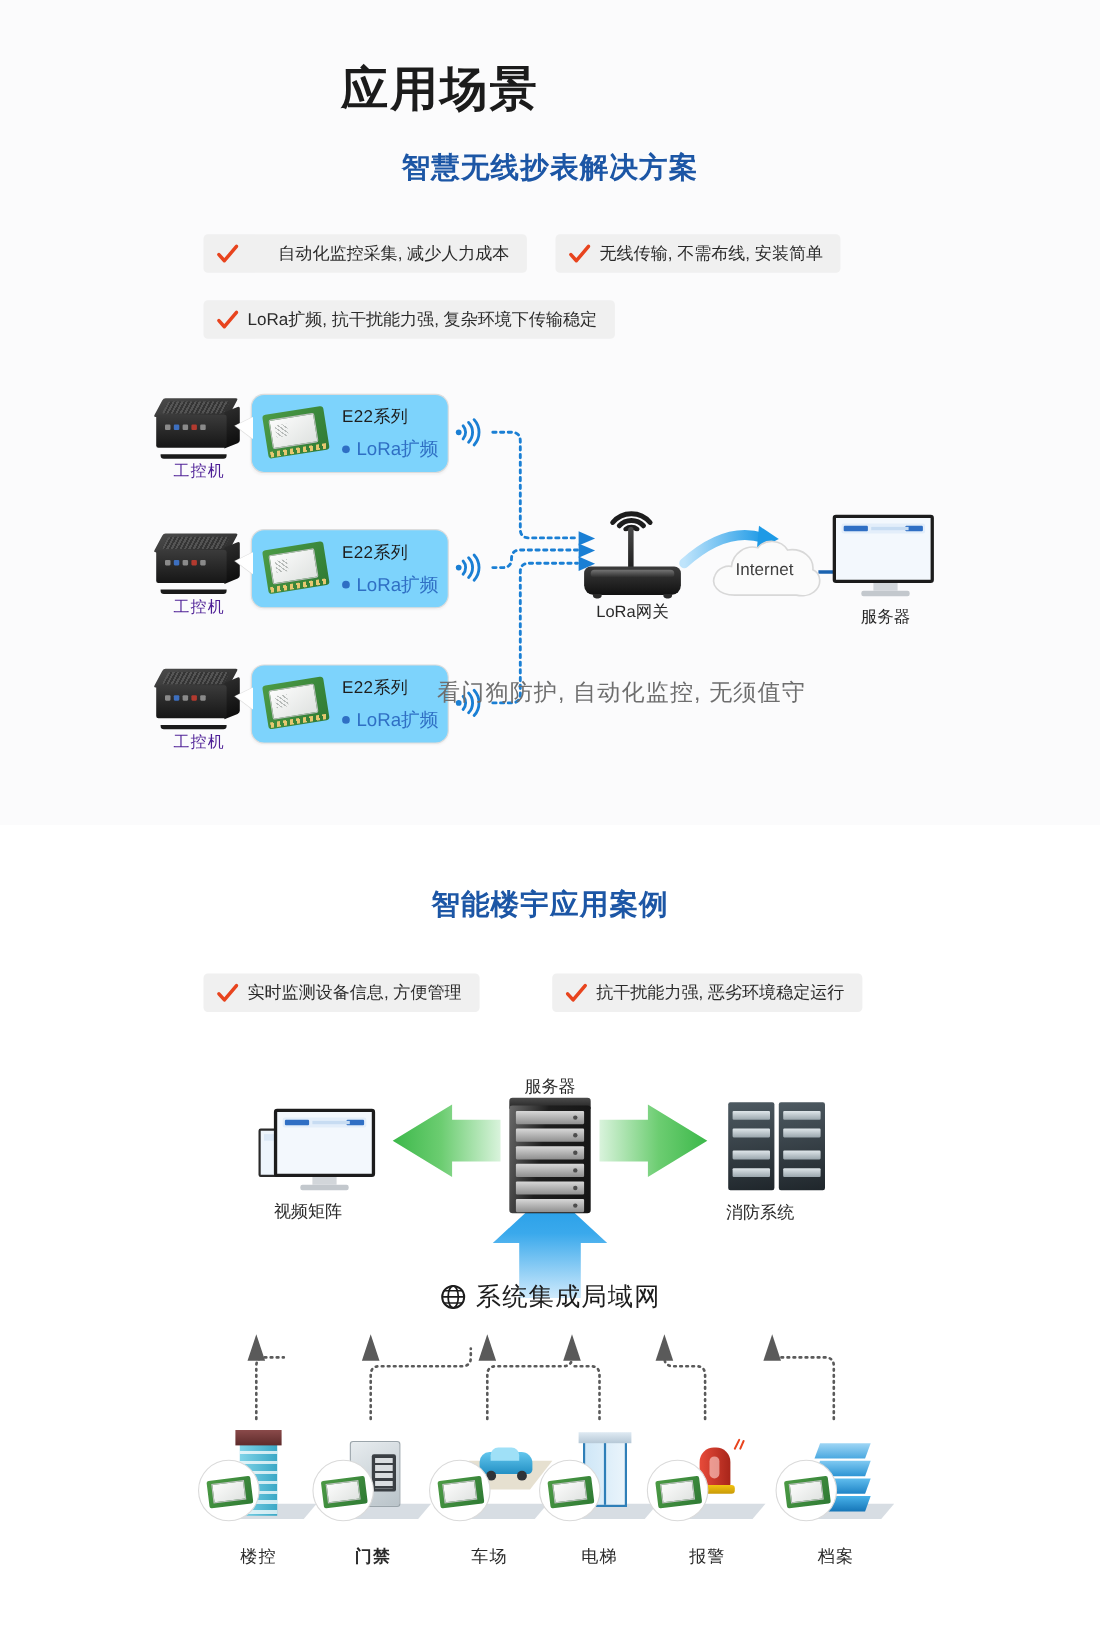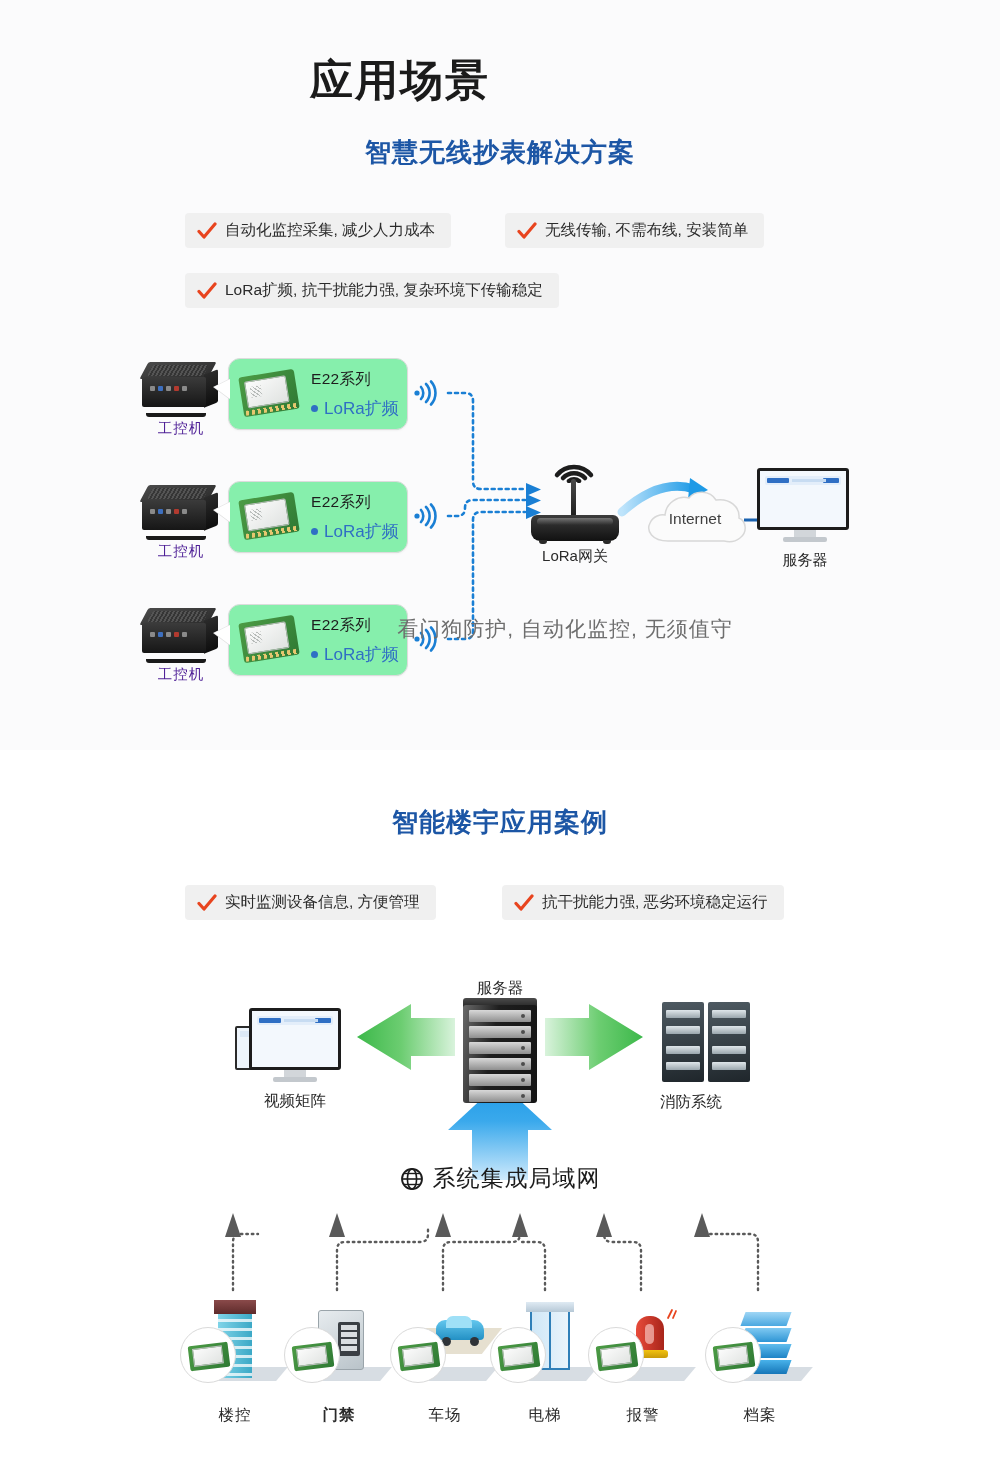--- a/index.html
+++ b/index.html
@@ -51,21 +51,21 @@
     font-size: 15.5px;
     color: #2b2b2b;
     white-space: nowrap;
   }
   .badge .check {
     display: inline-block; width: 20px; height: 20px;
     margin-right: 8px; position: relative; flex: 0 0 auto;
   }
   .badge .check svg { display: block; }
 
-  .b1 { left: 185px; top: 213px; }
+  .b1 { left: 185px; top: 213px; gap: 28px; }
   .b2 { left: 505px; top: 213px; }
   .b3 { left: 185px; top: 273px; }
   .b4 { left: 185px; top: 885px; }
   .b5 { left: 502px; top: 885px; }
 
   
   .pc-row { position: absolute; left: 0; width: 1000px; height: 100px; }
   .r1 { top: 360px; }
   .r2 { top: 483px; }
   .r3 { top: 606px; }
@@ -105,21 +105,21 @@
   .ipc .ports i.red { background:#b23a2f; }
   .ipc .foot {
     position:absolute; left:8px; bottom:-3px; width:60px; height:4px;
     background:#1a1a1a; border-radius:0 0 3px 3px;
   }
 
   
   .bubble {
     position: absolute; left: 228px; top: -2px;
     width: 180px; height: 72px;
-    background: #86efac;
+    background: #7dd3fc;
     border: 1px solid #dcdcdc;
     border-radius: 12px;
     box-shadow: 0 1px 2px rgba(0,0,0,.04);
   }
   .bubble .tail {
     position: absolute; left: -15px; top: 20px;
     width: 0; height: 0;
     border-top: 8px solid transparent;
     border-bottom: 12px solid transparent;
     border-right: 16px solid #ffffff;
@@ -232,21 +232,21 @@
     background: linear-gradient(180deg,#d8d8d8,#8f8f8f);
     border-radius:1px;
   }
   .rack .slot::after { content:""; position:absolute; right:6px; top:4px; width:4px; height:4px; background:#4d4d4d; border-radius:50%; }
   .rack-top {
     position:absolute; left:463px; top:998px; width:74px; height:10px;
     background: linear-gradient(180deg,#4b4b4b,#232323);
     border-radius: 3px 3px 0 0;
   }
 
-  .vm-wrap { position:absolute; left:249px; top:1008px; width:92px; text-align:center; }
+  .vm-wrap { position:absolute; left:249px; top:1008px; width:92px; text-align:left; }
   .vm-small {
     position:absolute; left:-14px; top:18px; width:30px; height:44px;
     border:2px solid #2a2a2a; border-radius:2px; background:#eef5fc;
   }
   .vm-small::before { content:""; position:absolute; left:3px; top:3px; right:3px; height:6px; background:#dce9f7;}
   .vm-label { font-size:15.5px; color:#2a2a2a; margin-top:9px; }
 
   .fs-wrap { position:absolute; left:660px; top:1002px; width:96px; text-align:left; }
   .fs-rack { position:relative; width:92px; height:80px; }
   .fs-col {

